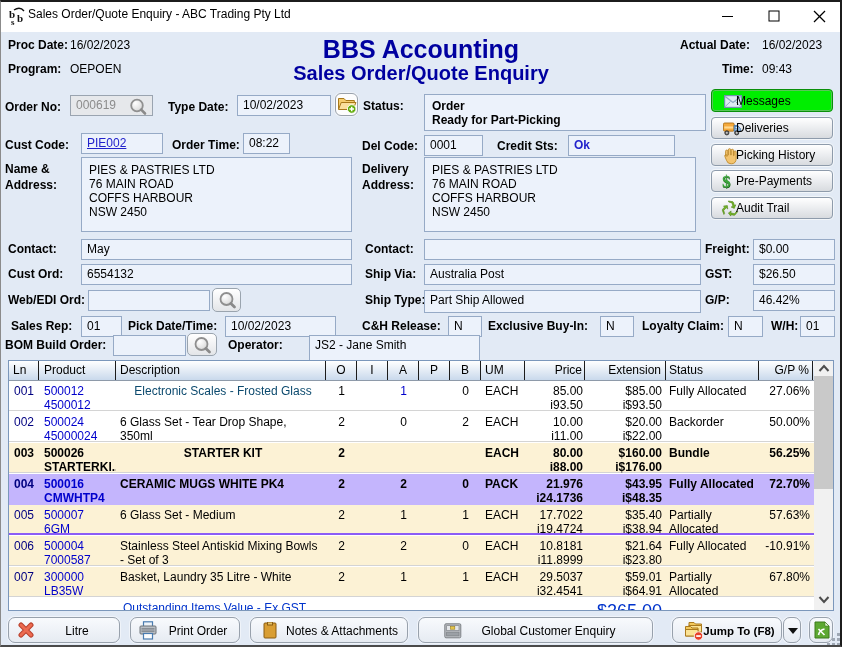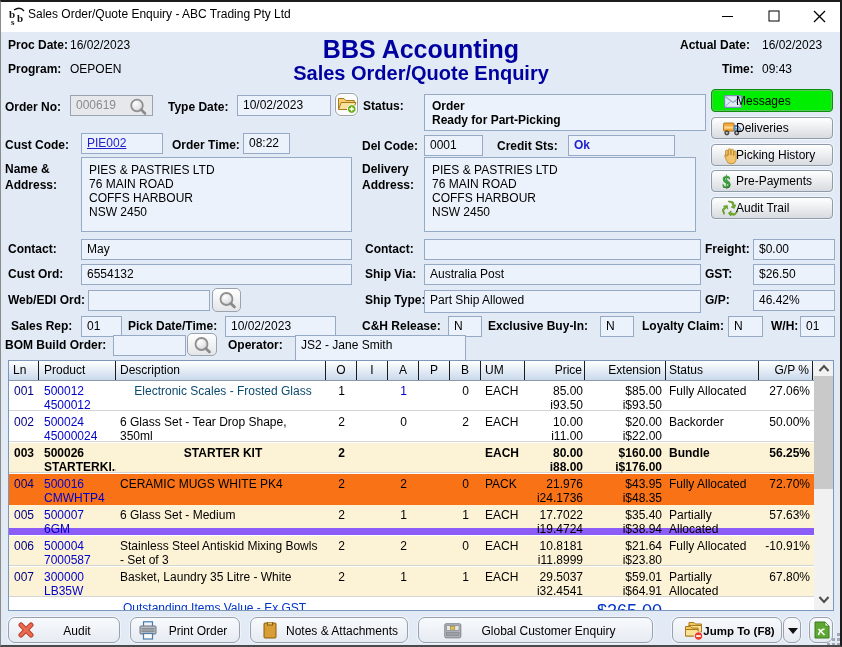--- a/index.html
+++ b/index.html
@@ -190,21 +190,21 @@
 
   <div class="lb" style="left:5px;top:338px">BOM Build Order:</div>
   <div class="in" style="left:113px;top:335px;width:73px;height:21px;line-height:19px"></div>
   <div style="position:absolute;left:187px;top:333px;width:30px;height:23px;border:1px solid #9aa4ae;border-radius:5px;background:linear-gradient(#ffffff,#e3e5e8)">
     <svg style="position:absolute;left:4px;top:1px" width="21" height="21" viewBox="0 0 21 21">
       <circle cx="9.5" cy="9" r="6" fill="url(#mg1)" stroke="#8f8f8f" stroke-width="1.8"></circle>
       <line x1="13.9" y1="13.4" x2="17.5" y2="17" stroke="#8a8a8a" stroke-width="2.8" stroke-linecap="round"></line>
     </svg>
   </div>
   <div class="lb" style="left:228px;top:338px">Operator:</div>
-  <div class="in" style="left:295px;top:335px;width:171px;height:33px;line-height:19px">JS2 - Jane Smith</div>
+  <div class="in" style="left:309px;top:335px;width:171px;height:33px;line-height:19px">JS2 - Jane Smith</div>
 
   <div id="grid" style="position:absolute;left:8px;top:360px;width:826px;height:251px;background:#fff;border:1px solid #7b97bb;overflow:hidden">
 <div style="position:absolute;left:0;top:0;width:805px;height:20px;background:linear-gradient(#ffffff,#c9d9ec);border-bottom:1px solid #8e9aa9">
 <div style="position:absolute;left:0px;top:0;width:30px;height:19px;border-right:1px solid #1c1c1c;font-size:12px;line-height:19px;text-align:left;padding-left:4px;white-space:nowrap;overflow:hidden">Ln</div>
 <div style="position:absolute;left:30px;top:0;width:77px;height:19px;border-right:1px solid #1c1c1c;font-size:12px;line-height:19px;text-align:left;padding-left:5px;white-space:nowrap;overflow:hidden">Product</div>
 <div style="position:absolute;left:107px;top:0;width:210px;height:19px;border-right:1px solid #1c1c1c;font-size:12px;line-height:19px;text-align:left;padding-left:4px;white-space:nowrap;overflow:hidden">Description</div>
 <div style="position:absolute;left:317px;top:0;width:31px;height:19px;border-right:1px solid #1c1c1c;font-size:12px;line-height:19px;text-align:center;white-space:nowrap;overflow:hidden">O</div>
 <div style="position:absolute;left:348px;top:0;width:31px;height:19px;border-right:1px solid #1c1c1c;font-size:12px;line-height:19px;text-align:center;white-space:nowrap;overflow:hidden">I</div>
 <div style="position:absolute;left:379px;top:0;width:31px;height:19px;border-right:1px solid #1c1c1c;font-size:12px;line-height:19px;text-align:center;white-space:nowrap;overflow:hidden">A</div>
 <div style="position:absolute;left:410px;top:0;width:31px;height:19px;border-right:1px solid #1c1c1c;font-size:12px;line-height:19px;text-align:center;white-space:nowrap;overflow:hidden">P</div>
@@ -245,34 +245,34 @@
 <div style="position:absolute;left:0px;top:3px;width:30px;font-size:12px;line-height:14px;text-align:left;padding-left:5px;color:#000;white-space:nowrap;overflow:hidden">003</div>
 <div style="position:absolute;left:30px;top:3px;width:77px;font-size:12px;line-height:14px;text-align:left;padding-left:5px;color:#000;white-space:nowrap;overflow:hidden">500026<br>STARTERKI...</div>
 <div style="position:absolute;left:107px;top:3px;width:210px;font-size:12px;line-height:14px;text-align:center;padding-left:4px;color:#000;white-space:nowrap;overflow:hidden">STARTER KIT</div>
 <div style="position:absolute;left:317px;top:3px;width:31px;font-size:12px;line-height:14px;text-align:center;color:#000;white-space:nowrap;overflow:hidden">2</div>
 <div style="position:absolute;left:472px;top:3px;width:44px;font-size:12px;line-height:14px;text-align:left;padding-left:4px;color:#000;white-space:nowrap;overflow:hidden">EACH</div>
 <div style="position:absolute;left:516px;top:3px;width:60px;font-size:12px;line-height:14px;text-align:right;padding-right:2px;color:#000;white-space:nowrap;overflow:hidden">80.00<br>i88.00</div>
 <div style="position:absolute;left:576px;top:3px;width:81px;font-size:12px;line-height:14px;text-align:right;padding-right:4px;color:#000;white-space:nowrap;overflow:hidden">$160.00<br>i$176.00</div>
 <div style="position:absolute;left:657px;top:3px;width:93px;font-size:12px;line-height:14px;text-align:left;padding-left:3px;color:#000;white-space:nowrap;overflow:hidden">Bundle</div>
 <div style="position:absolute;left:750px;top:3px;width:54px;font-size:12px;line-height:14px;text-align:right;padding-right:3px;color:#000;white-space:nowrap;overflow:hidden">56.25%</div>
 </div>
-<div style="position:absolute;left:0;top:113px;width:805px;height:32px;background:#f97316;border-bottom:1px solid #d4d4d4;font-weight:normal">
+<div style="position:absolute;left:0;top:113px;width:805px;height:32px;background:#c4b5fd;border-bottom:1px solid #d4d4d4;font-weight:bold">
 <div style="position:absolute;left:0px;top:3px;width:30px;font-size:12px;line-height:14px;text-align:left;padding-left:5px;color:#000080;white-space:nowrap;overflow:hidden">004</div>
 <div style="position:absolute;left:30px;top:3px;width:77px;font-size:12px;line-height:14px;text-align:left;padding-left:5px;color:#0000cc;white-space:nowrap;overflow:hidden">500016<br>CMWHTP4</div>
 <div style="position:absolute;left:107px;top:3px;width:210px;font-size:12px;line-height:14px;text-align:left;padding-left:4px;color:#000;white-space:nowrap;overflow:hidden">CERAMIC MUGS WHITE PK4</div>
 <div style="position:absolute;left:317px;top:3px;width:31px;font-size:12px;line-height:14px;text-align:center;color:#000;white-space:nowrap;overflow:hidden">2</div>
 <div style="position:absolute;left:379px;top:3px;width:31px;font-size:12px;line-height:14px;text-align:center;color:#000;white-space:nowrap;overflow:hidden">2</div>
 <div style="position:absolute;left:441px;top:3px;width:31px;font-size:12px;line-height:14px;text-align:center;color:#000;white-space:nowrap;overflow:hidden">0</div>
 <div style="position:absolute;left:472px;top:3px;width:44px;font-size:12px;line-height:14px;text-align:left;padding-left:4px;color:#000;white-space:nowrap;overflow:hidden">PACK</div>
 <div style="position:absolute;left:516px;top:3px;width:60px;font-size:12px;line-height:14px;text-align:right;padding-right:2px;color:#000;white-space:nowrap;overflow:hidden">21.976<br>i24.1736</div>
 <div style="position:absolute;left:576px;top:3px;width:81px;font-size:12px;line-height:14px;text-align:right;padding-right:4px;color:#000;white-space:nowrap;overflow:hidden">$43.95<br>i$48.35</div>
 <div style="position:absolute;left:657px;top:3px;width:93px;font-size:12px;line-height:14px;text-align:left;padding-left:3px;color:#000;white-space:nowrap;overflow:hidden">Fully Allocated</div>
 <div style="position:absolute;left:750px;top:3px;width:54px;font-size:12px;line-height:14px;text-align:right;padding-right:3px;color:#000;white-space:nowrap;overflow:hidden">72.70%</div>
 </div>
-<div style="position:absolute;left:0;top:144px;width:805px;height:30px;background:#fcf2d5;border-bottom:7px solid #8b5cf6;font-weight:normal">
+<div style="position:absolute;left:0;top:144px;width:805px;height:30px;background:#fcf2d5;border-bottom:2px solid #8b5cf6;font-weight:normal">
 <div style="position:absolute;left:0px;top:3px;width:30px;font-size:12px;line-height:14px;text-align:left;padding-left:5px;color:#000080;white-space:nowrap;overflow:hidden">005</div>
 <div style="position:absolute;left:30px;top:3px;width:77px;font-size:12px;line-height:14px;text-align:left;padding-left:5px;color:#0000cc;white-space:nowrap;overflow:hidden">500007<br>6GM</div>
 <div style="position:absolute;left:107px;top:3px;width:210px;font-size:12px;line-height:14px;text-align:left;padding-left:4px;color:#000;white-space:nowrap;overflow:hidden">6 Glass Set - Medium</div>
 <div style="position:absolute;left:317px;top:3px;width:31px;font-size:12px;line-height:14px;text-align:center;color:#000;white-space:nowrap;overflow:hidden">2</div>
 <div style="position:absolute;left:379px;top:3px;width:31px;font-size:12px;line-height:14px;text-align:center;color:#000;white-space:nowrap;overflow:hidden">1</div>
 <div style="position:absolute;left:441px;top:3px;width:31px;font-size:12px;line-height:14px;text-align:center;color:#000;white-space:nowrap;overflow:hidden">1</div>
 <div style="position:absolute;left:472px;top:3px;width:44px;font-size:12px;line-height:14px;text-align:left;padding-left:4px;color:#000;white-space:nowrap;overflow:hidden">EACH</div>
 <div style="position:absolute;left:516px;top:3px;width:60px;font-size:12px;line-height:14px;text-align:right;padding-right:2px;color:#000;white-space:nowrap;overflow:hidden">17.7022<br>i19.4724</div>
 <div style="position:absolute;left:576px;top:3px;width:81px;font-size:12px;line-height:14px;text-align:right;padding-right:4px;color:#000;white-space:nowrap;overflow:hidden">$35.40<br>i$38.94</div>
 <div style="position:absolute;left:657px;top:3px;width:93px;font-size:12px;line-height:14px;text-align:left;padding-left:3px;color:#000;white-space:nowrap;overflow:hidden">Partially<br>Allocated</div>
@@ -317,21 +317,21 @@
           <path d="M1.5 2 L6 7 L10.5 2" fill="none" stroke="#4d4d4d" stroke-width="2"></path>
         </svg>
 </div>
 </div>
 
   <div class="bbtn" style="left:8px;width:112px">
     <svg class="ic" style="left:9px;top:4px" width="16" height="16" viewBox="0 0 16 16">
       <path d="M3 3 L13 13 M13 3 L3 13" stroke="#b8402c" stroke-width="5" stroke-linecap="round"></path>
       <path d="M3 3 L13 13 M13 3 L3 13" stroke="#ec6a50" stroke-width="3" stroke-linecap="round"></path>
     </svg>
-    <div class="t">Audit</div>
+    <div class="t">Litre</div>
   </div>
   <div class="bbtn" style="left:130px;width:110px">
     <svg class="ic" style="left:8px;top:3px" width="18" height="19" viewBox="0 0 18 19">
       <rect x="4.5" y="0.8" width="9" height="5" fill="#eef4fa" stroke="#4a7cb0" stroke-width="1.2"></rect>
       <rect x="1" y="5" width="16" height="8" rx="1" fill="#b9bec4" stroke="#6e747a"></rect>
       <rect x="2.5" y="7" width="13" height="1.6" fill="#888e94"></rect>
       <rect x="2.5" y="9.4" width="13" height="1.6" fill="#888e94"></rect>
       <rect x="4.5" y="12.5" width="9" height="5.5" fill="#fdfdfd" stroke="#4a7cb0" stroke-width="1.2"></rect>
     </svg>
     <div class="t">Print Order</div>

